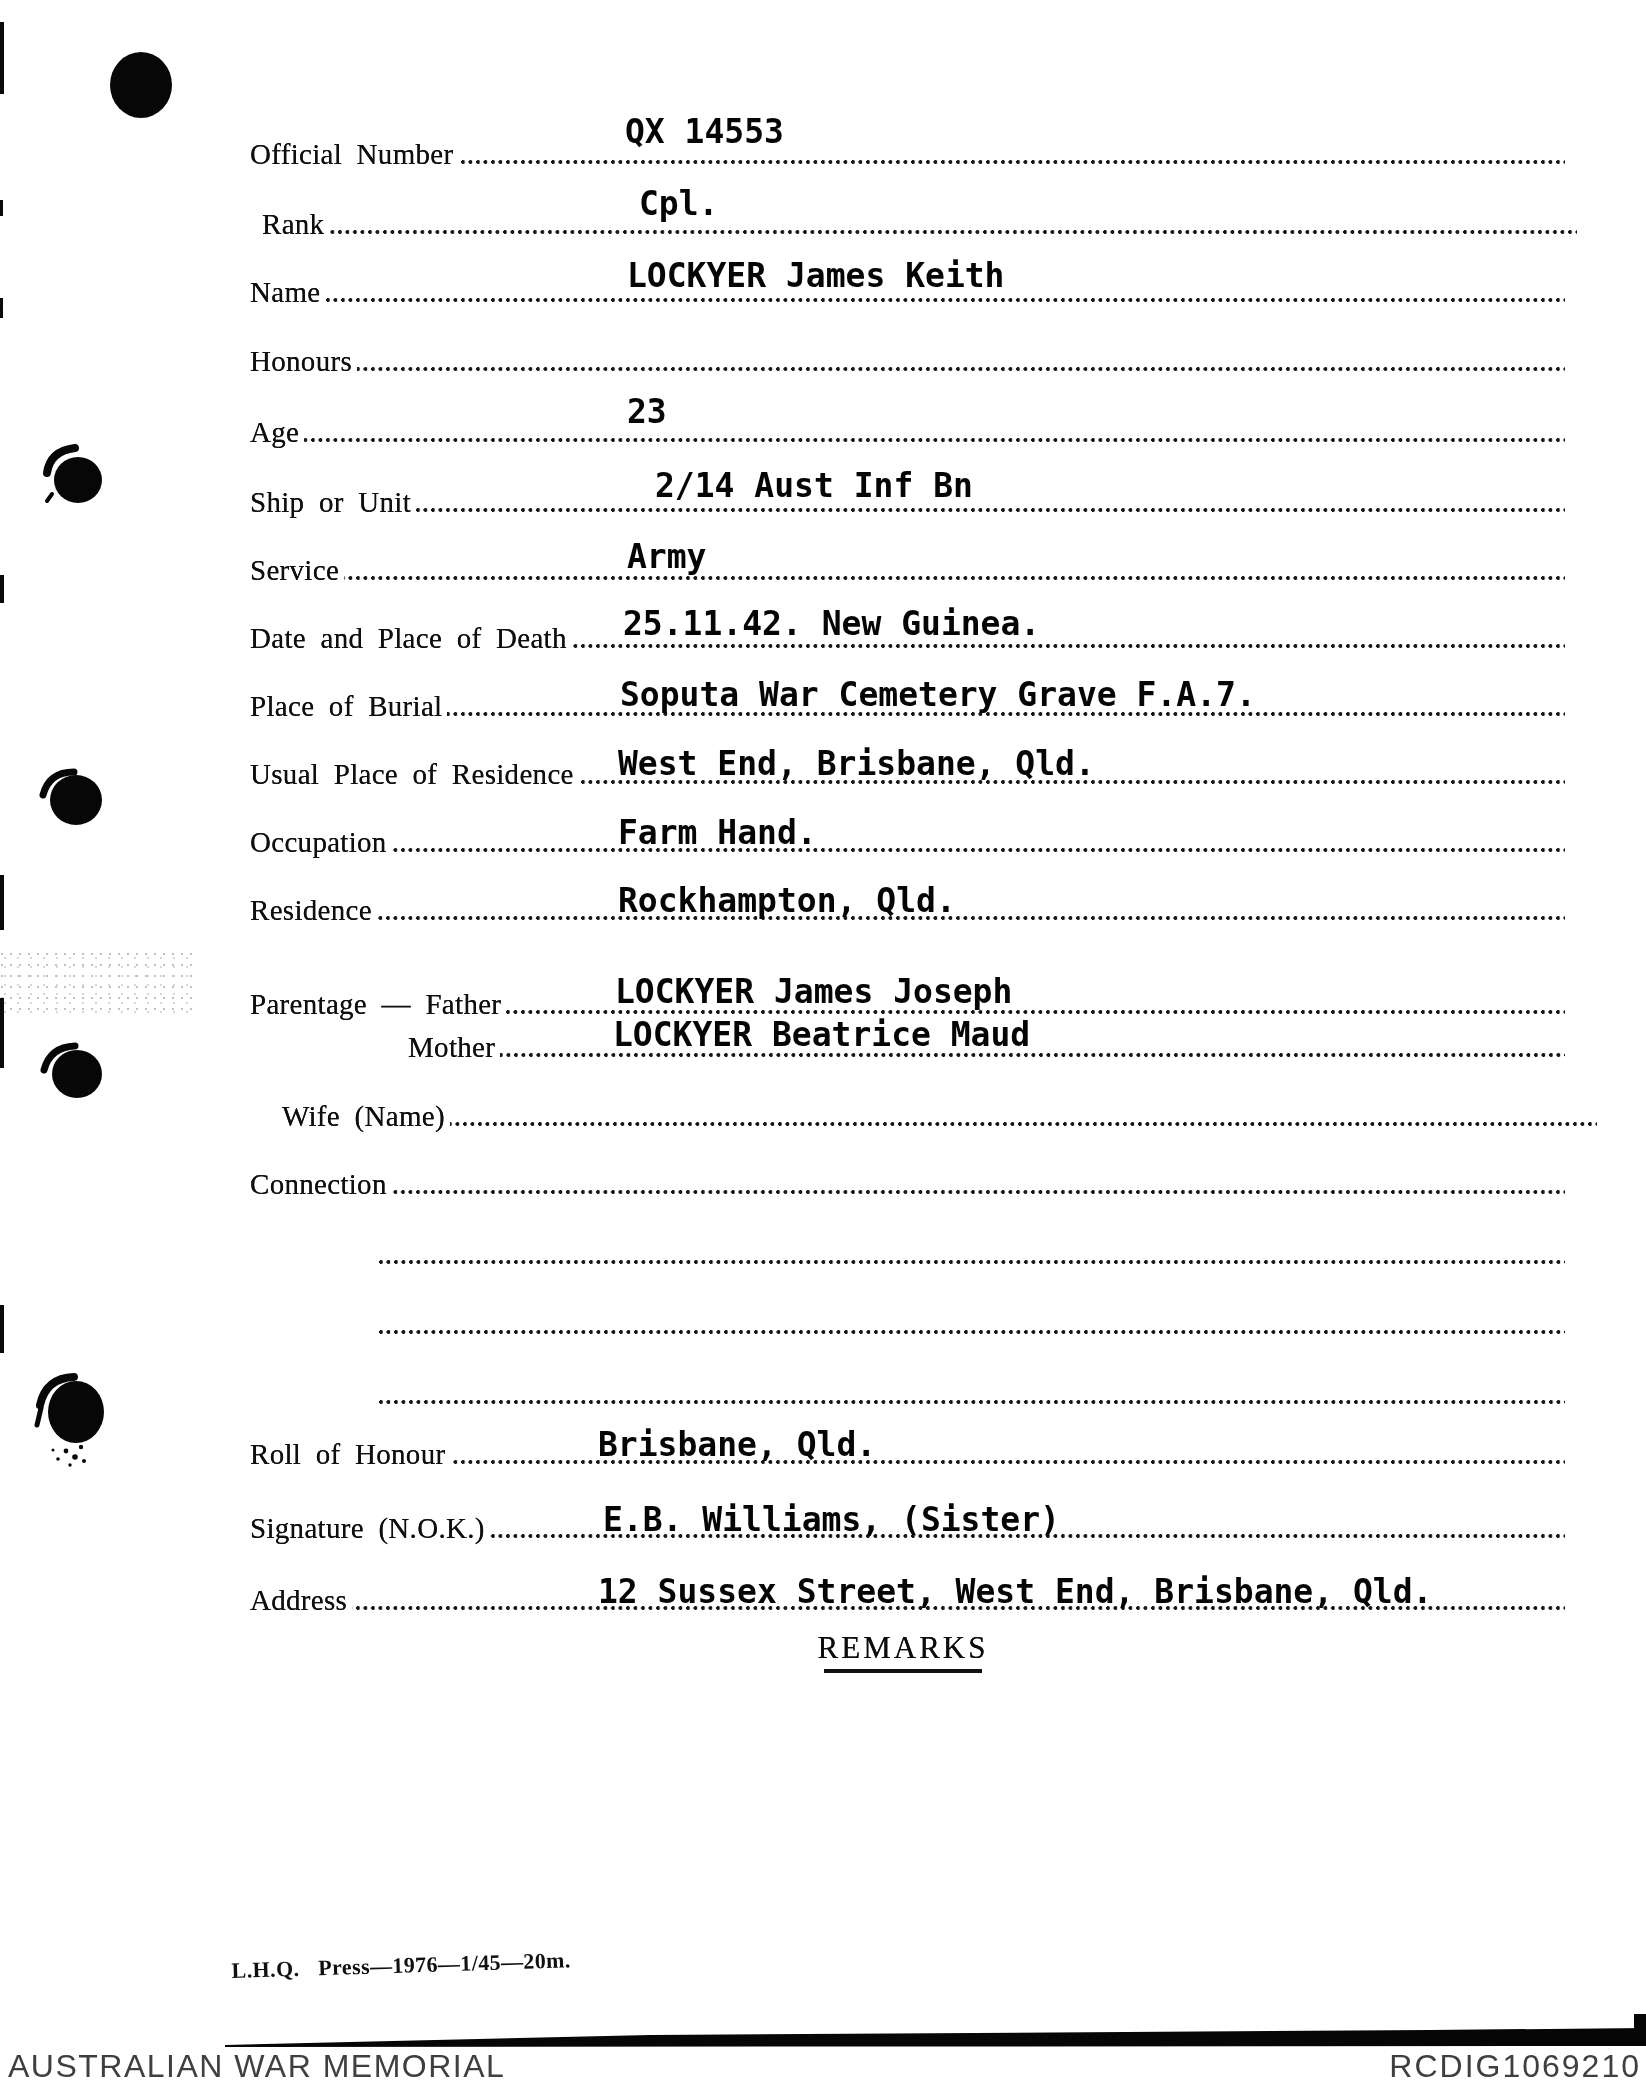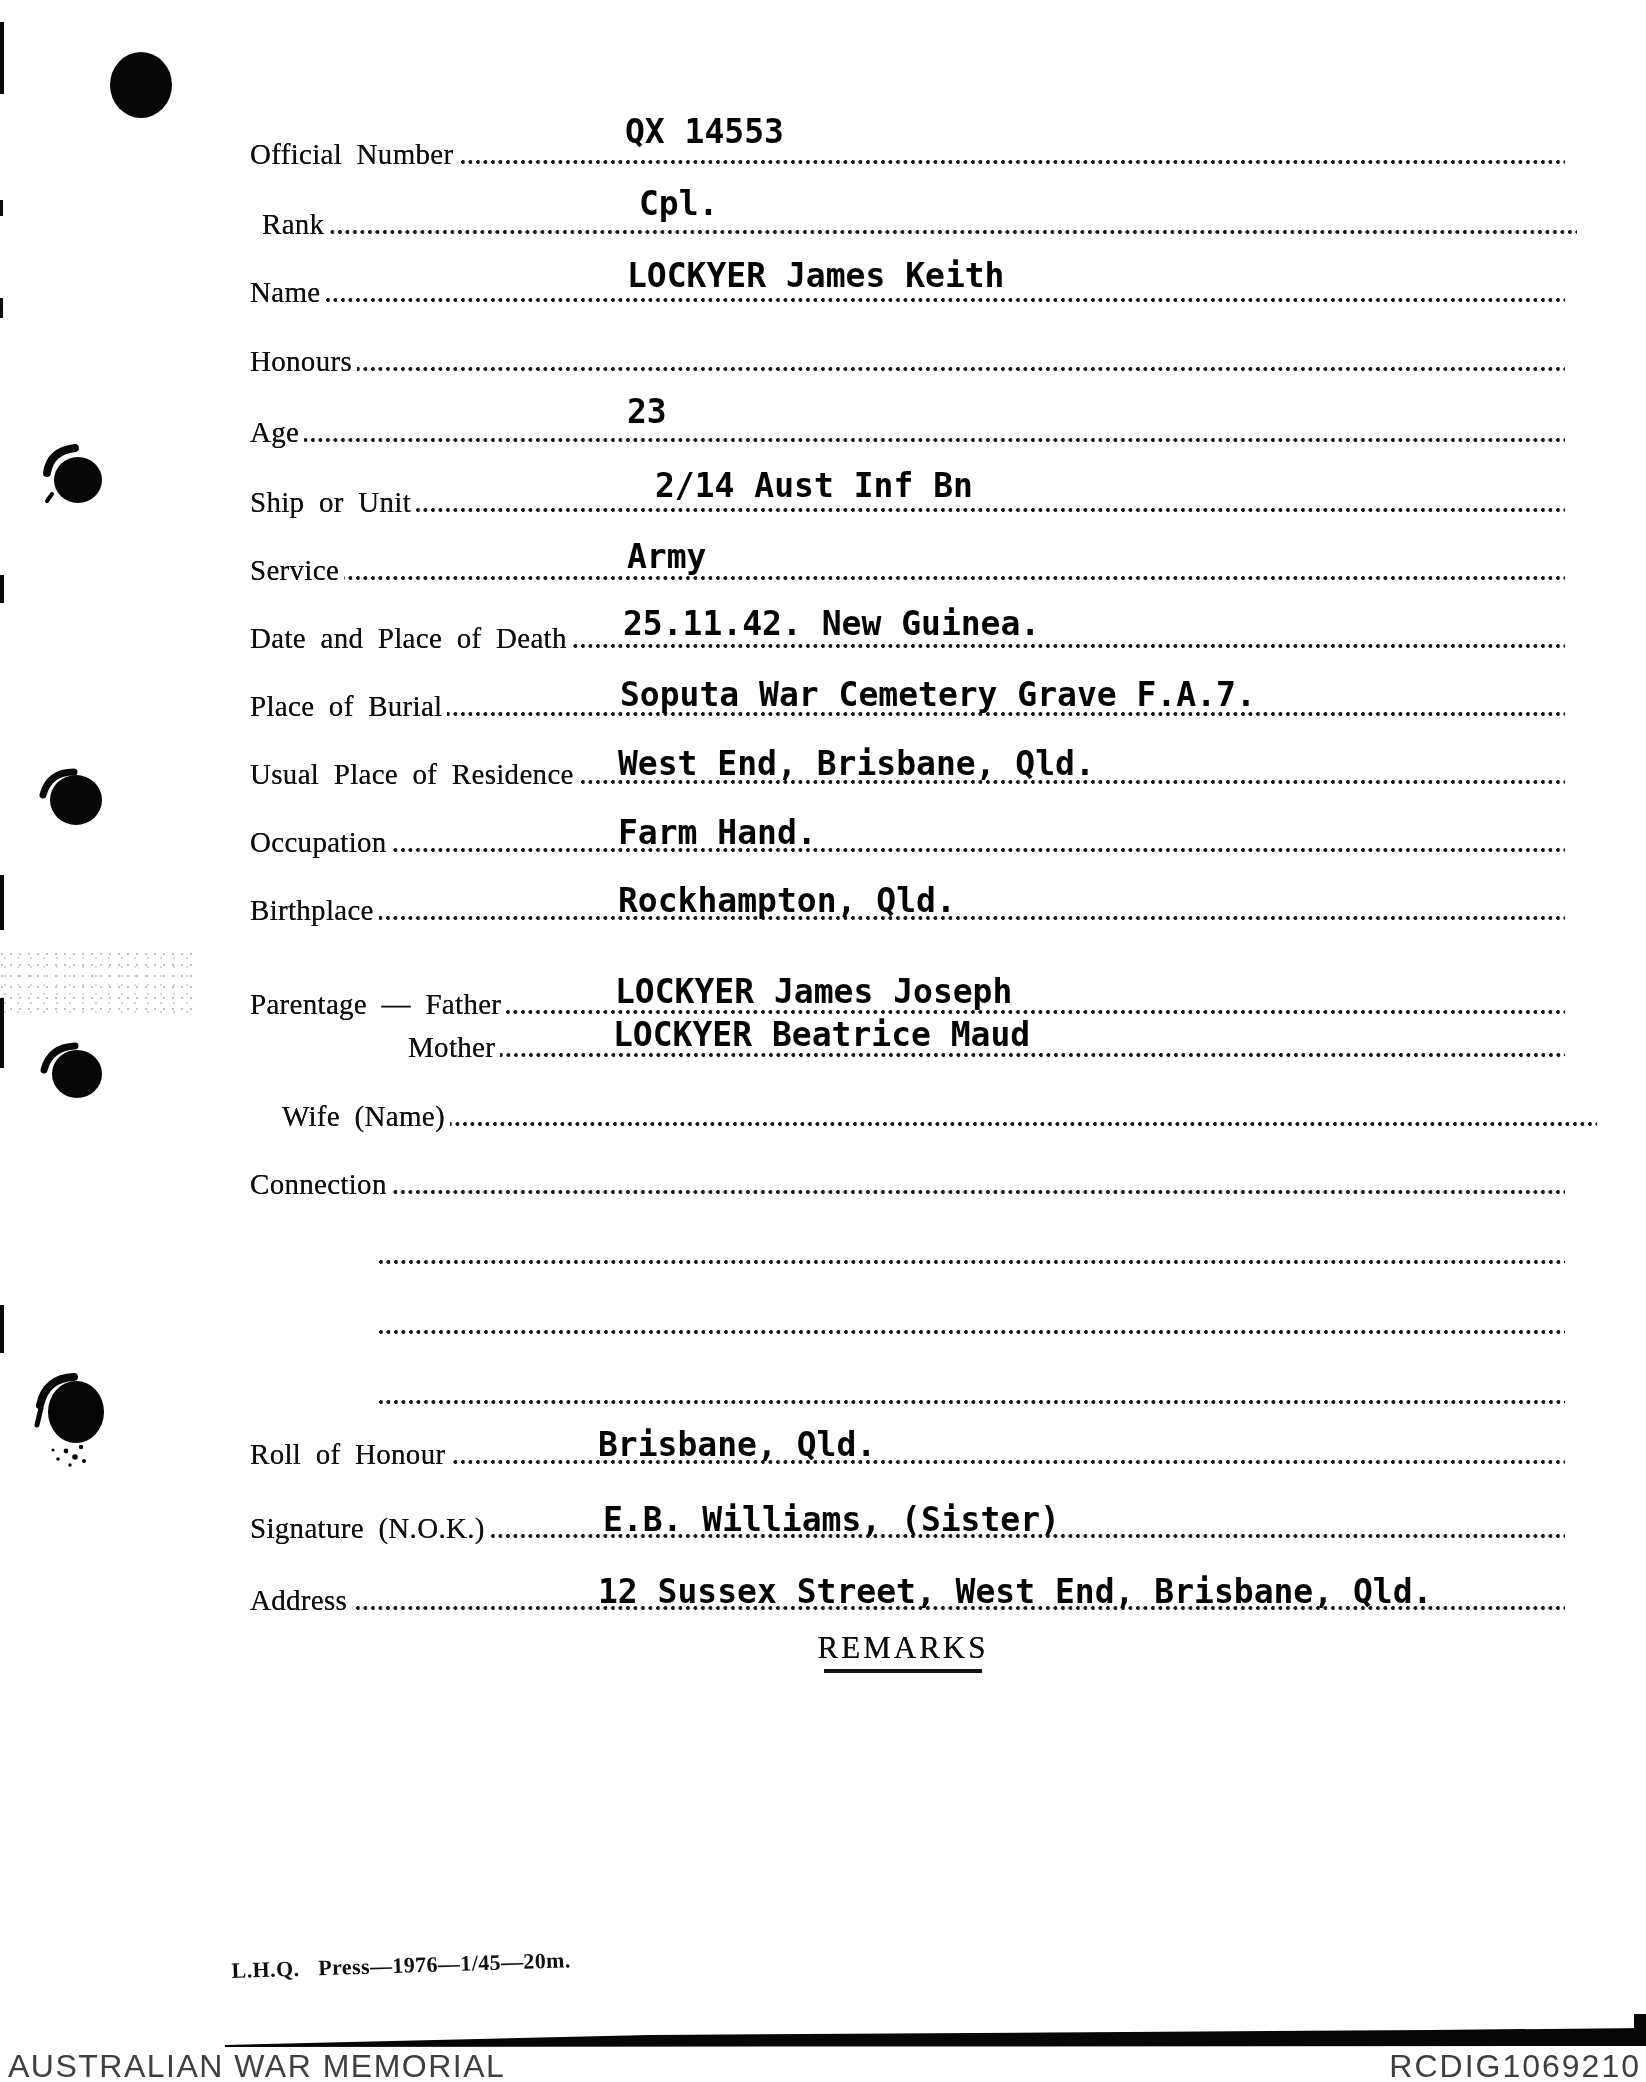--- a/index.html
+++ b/index.html
@@ -130,21 +130,21 @@
         <span class="field-label">Usual Place of Residence</span>
         <span class="typed-value" style="left: 368px; bottom: 2px;">West End, Brisbane, Qld.</span>
       </div>
       <div class="form-row" style="left: 250px; top: 810px; width: 1315px;">
         <span class="dots"></span>
         <span class="field-label">Occupation</span>
         <span class="typed-value" style="left: 368px; bottom: 1px;">Farm Hand.</span>
       </div>
       <div class="form-row" style="left: 250px; top: 878px; width: 1315px;">
         <span class="dots"></span>
-        <span class="field-label">Birthplace</span>
+        <span class="field-label">Residence</span>
         <span class="typed-value" style="left: 368px; bottom: 1px;">Rockhampton, Qld.</span>
       </div>
       <div class="form-row" style="left: 250px; top: 948px; width: 1315px; margin-top: 24px;">
         <span class="dots"></span>
         <span class="field-label">Parentage — Father</span>
         <span class="typed-value" style="left: 365px; bottom: 4px;">LOCKYER James Joseph</span>
       </div>
       <div class="form-row" style="left: 408px; top: 1015px; width: 1157px;">
         <span class="dots"></span>
         <span class="field-label">Mother</span>

